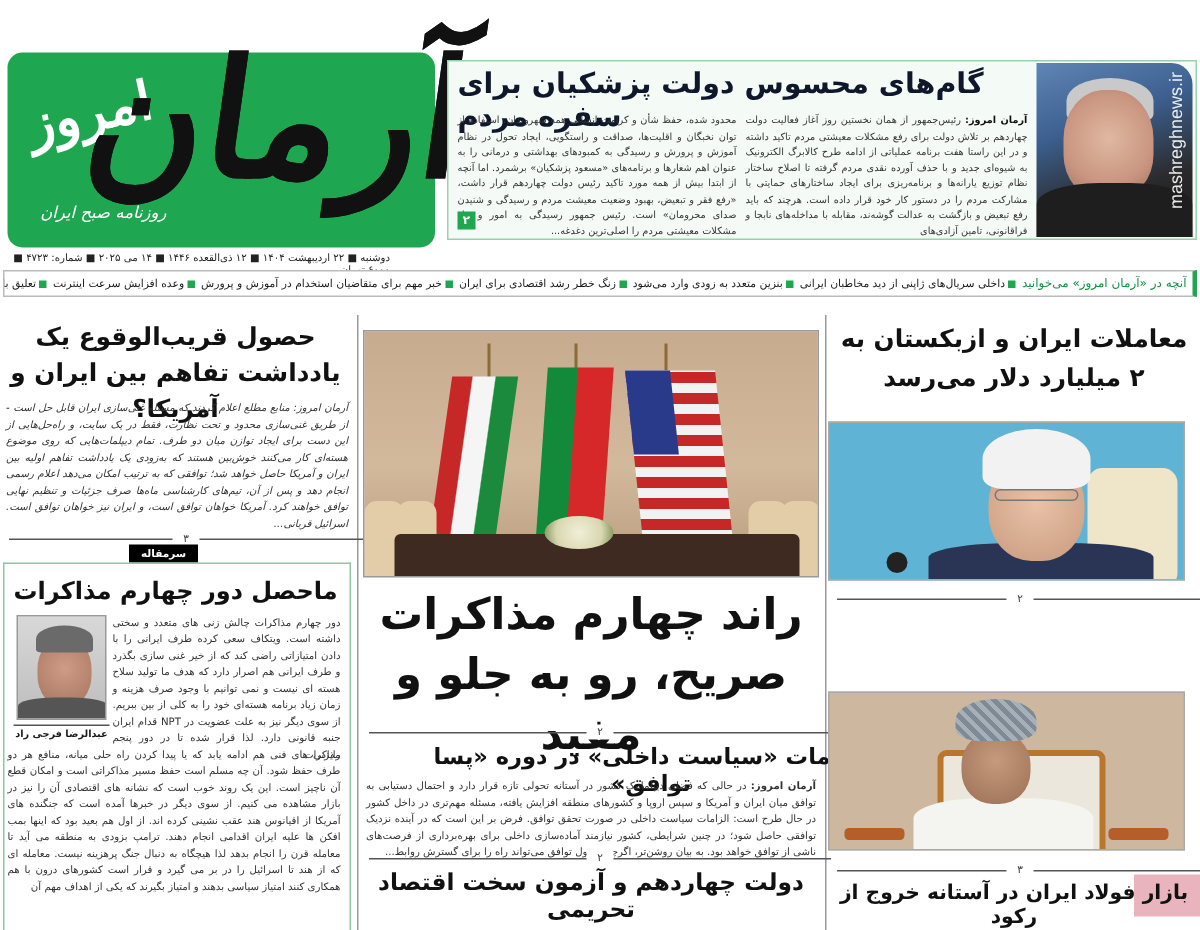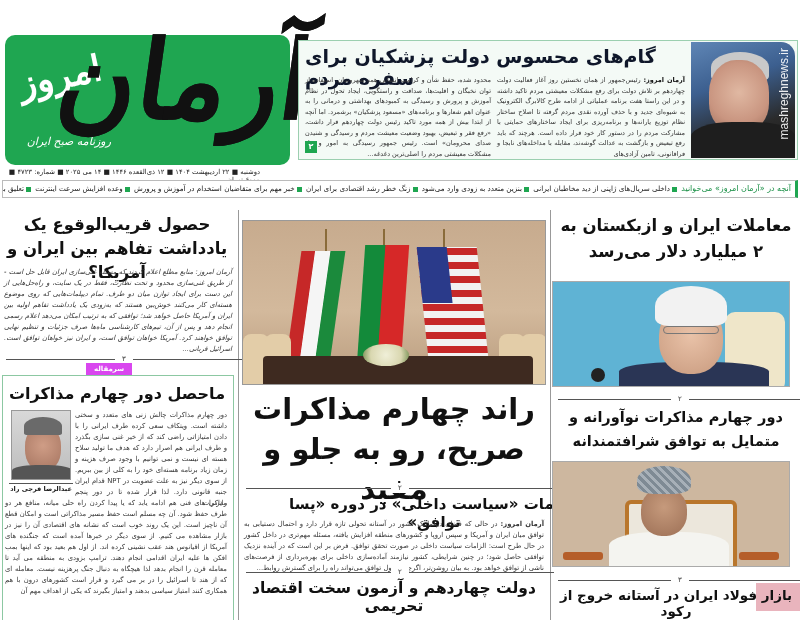--- a/index.html
+++ b/index.html
@@ -58,21 +58,21 @@
   .headline-lg { font-weight: bold; color: #111; text-align: center; }
   .body-sm { font-size: 6.8px; line-height: 11px; color: #333; text-align: justify; }
   .sep { position: relative; height: 10px; margin: 4px 6px; }
   .sep::before { content: ""; position: absolute; left: 0; right: 0; top: 5px; height: 1px; background: #555; }
   .sep span { position: relative; display: block; margin: 0 auto; width: 18px; background: #fff; text-align: center; font-size: 7px; line-height: 10px; color: #333; }
 
   
   .l-head { position: absolute; right: 4px; top: 8px; width: 230px; font-size: 16.5px; line-height: 24px; }
   .l-body { position: absolute; right: 4px; top: 62px; width: 228px; font-style: italic; }
   .l-sep { position: absolute; left: 0; top: 145px; width: 236px; }
-  .editorial-tag { position: absolute; left: 86px; top: 158px; width: 46px; height: 12px; background: #d946ef;
+  .editorial-tag { position: absolute; left: 86px; top: 158px; width: 46px; height: 12px; background: #000000;
     color: #fff; font-size: 7px; line-height: 12px; text-align: center; font-weight: bold; }
   .editorial-box { position: absolute; left: 2px; top: 170px; width: 232px; height: 245px; border: 1px solid #8cc8a2; border-bottom: none; }
   .ed-title { position: absolute; right: 6px; top: 8px; width: 220px; font-size: 16px; }
   .ed-photo { position: absolute; left: 8px; top: 34px; width: 60px; height: 70px;
     background: linear-gradient(180deg, #d8d8d8 0%, #bdbdbd 100%); overflow: hidden; border: 1px solid #999; }
   .ed-photo .hair { position: absolute; left: 12px; top: 6px; width: 38px; height: 18px; background: #6a6a6a; border-radius: 50% 50% 10% 10%; }
   .ed-photo .face { position: absolute; left: 13px; top: 14px; width: 36px; height: 46px; border-radius: 45%; background: radial-gradient(circle at 50% 45%, #cf9d86, #a3725e); }
   .ed-photo .shirt { position: absolute; left: 0; bottom: 0; width: 60px; height: 14px; background: #555; border-radius: 40% 40% 0 0; }
   .ed-byline { position: absolute; left: 6px; top: 107px; width: 64px; font-size: 6.5px; text-align: center; font-weight: bold; border-top: 1px solid #555; padding-top: 1px; }
   .ed-body1 { position: absolute; right: 6px; top: 34px; width: 152px; }
@@ -212,21 +212,20 @@
     <div class="chair"></div>
     <div class="suit"></div>
     <div class="face"></div>
     <div class="hair"></div>
     <div class="glasses"></div>
     <div class="mic"></div>
   </div>
   <div class="r-sep1 sep">
       <span>۲</span>
     </div>
-  <div class="r-head2 headline-lg">دور چهارم مذاکرات نوآورانه و متمایل به توافق شرافتمندانه</div>
   <div class="r-photo2" title="وزیر خارجه عمان">
     <div class="chairback"></div>
     <div class="armrest" style="left:10px"></div>
     <div class="armrest" style="right:10px"></div>
     <div class="robe"></div>
     <div class="face"></div>
     <div class="turban"></div>
   </div>
   <div class="r-sep2 sep">
       <span>۳</span>

